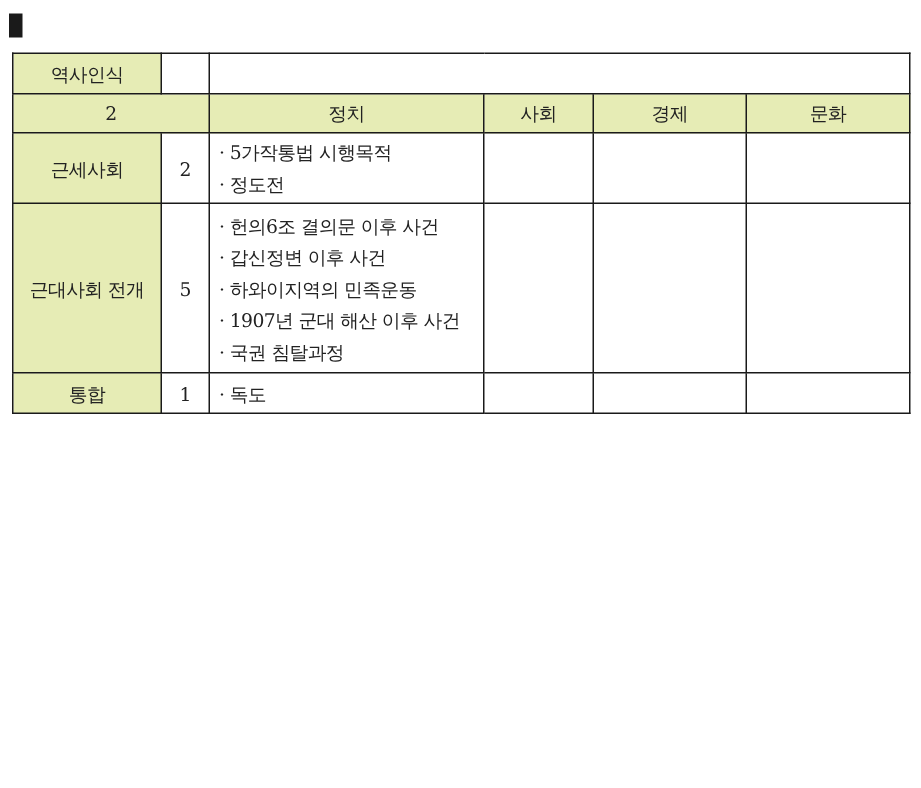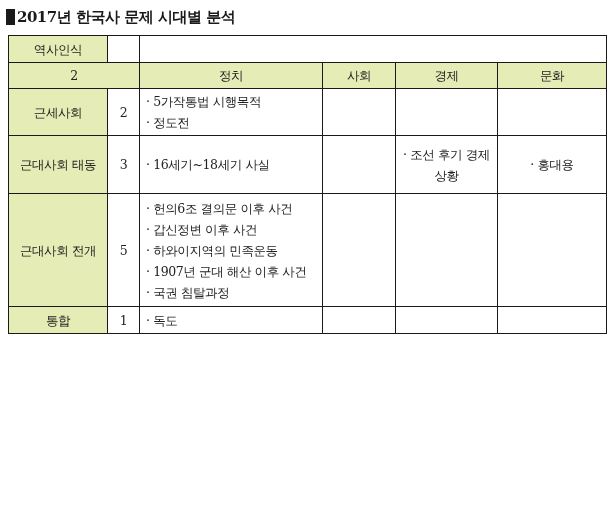--- a/index.html
+++ b/index.html
@@ -16,21 +16,20 @@
   td.num { text-align: center; padding: 0; }
   td.ctr { text-align: center; }
   .item { display: block; white-space: nowrap; }
   .item.wrap { white-space: normal; }
 </style>
 </head>
 <body>
 
 <div class="title">
   <span class="sq"></span>
-  <span>2017년 한국사 문제 시대별 분석</span>
 </div>
 
 <table>
   <colgroup>
     <col style="width:99px">
       <col style="width:32px">
       <col style="width:183px">
     <col style="width:73px">
       <col style="width:102px">
       <col style="width:109px">
@@ -59,34 +58,20 @@
     <td class="num">2</td>
     <td>
       <span class="item">· 5가작통법 시행목적</span>
       <span class="item">· 정도전</span>
     </td>
     <td></td>
     <td></td>
     <td></td>
   </tr>
 
-  <tr style="height:58px">
-    <td class="cat">근대사회 태동</td>
-    <td class="num">3</td>
-    <td>
-          <span class="item">· 16세기~18세기 사실</span>
-        </td>
-    <td></td>
-    <td class="ctr">
-          <span class="item wrap">· 조선 후기 경제 상황</span>
-        </td>
-    <td class="ctr">
-          <span class="item">· 홍대용</span>
-        </td>
-  </tr>
 
   <tr style="height:113px">
     <td class="cat">근대사회 전개</td>
     <td class="num">5</td>
     <td>
       <span class="item">· 헌의6조 결의문 이후 사건</span>
       <span class="item">· 갑신정변 이후 사건</span>
       <span class="item">· 하와이지역의 민족운동</span>
       <span class="item">· 1907년 군대 해산 이후 사건</span>
       <span class="item">· 국권 침탈과정</span>

